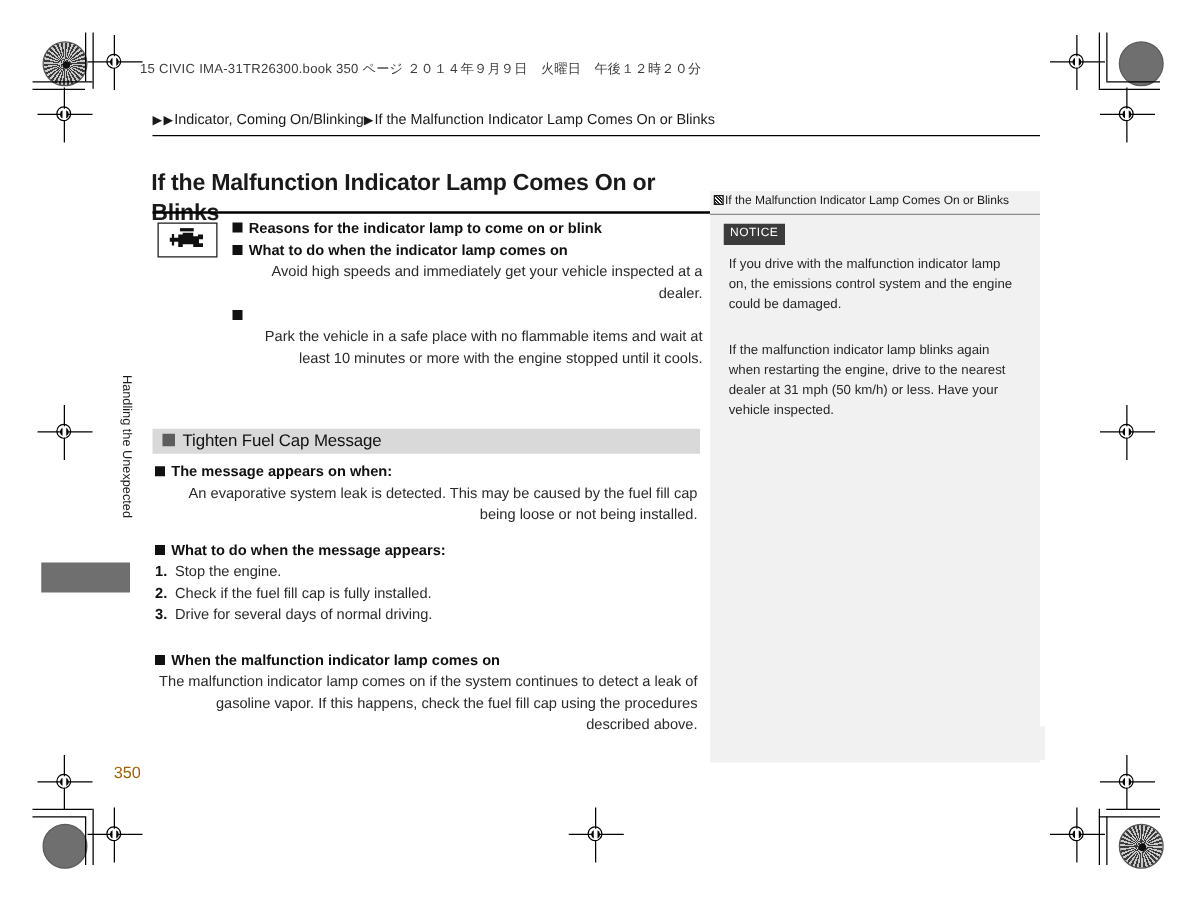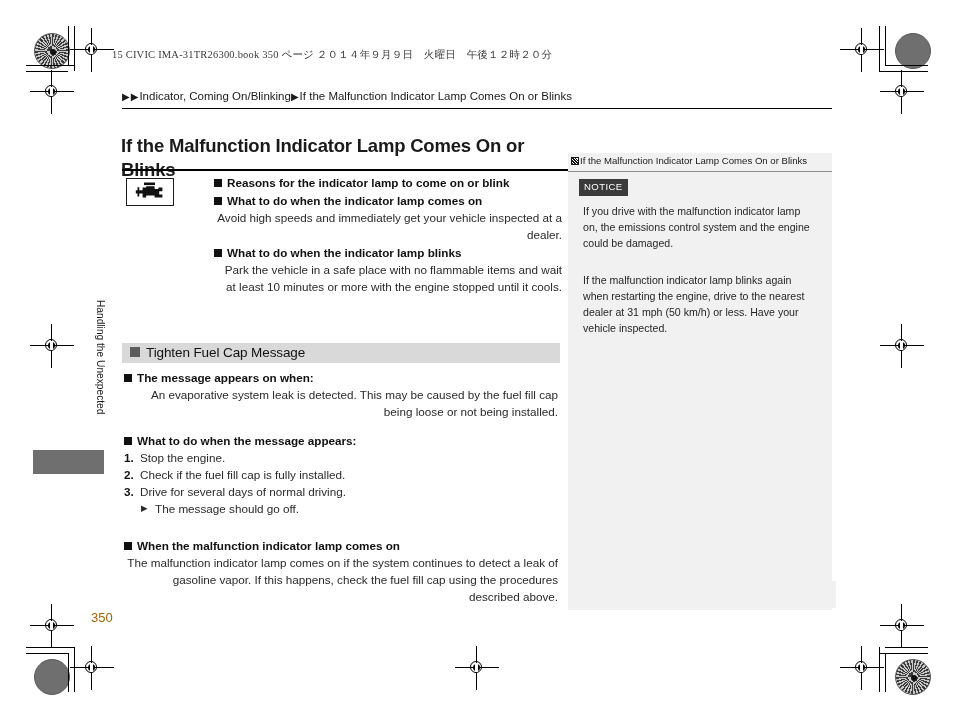--- a/index.html
+++ b/index.html
@@ -72,21 +72,21 @@
   
   .slug {
     position: absolute;
     left: 112px; top: 48px;
     font-family: "Liberation Mono", monospace;
     font-size: 10.5px;
     color: #3c3c3c;
     letter-spacing: 0.2px;
     white-space: nowrap;
   }
-  .slug .jp { font-family: Liberation Serif, serif; text-align: center; }
+  .slug .jp { font-family: Liberation Sans, sans-serif; text-align: center; }
 
   
   .breadcrumb {
     position: absolute;
     left: 122px; top: 90px;
     width: 710px;
     font-size: 11.5px;
     color: #1a1a1a;
     white-space: nowrap;
   }
@@ -126,21 +126,21 @@
     position: absolute;
     left: 4px; top: 5px;
     width: 48px; height: 28px;
     border: 1.5px solid #1a1a1a;
     box-sizing: border-box;
     background: #fff;
   }
   .icon-box svg { display: block; margin: 3px auto 0; }
 
   .body-block {
-    margin-left: 92px;
+    margin-left: 64px;
     font-size: 11.7px;
     line-height: 1.46;
     color: #2a2a2a;
   }
   .sq-head {
     font-weight: bold;
     color: #111;
     margin-top: 1px;
     font-size: 11.7px;
   }
@@ -421,21 +421,21 @@
 
   <div class="body-block">
     <div class="sq-head">
       <span class="sq"></span><span>Reasons for the indicator lamp to come on or blink</span>
     </div>
     <div class="sq-head">
       <span class="sq"></span><span>What to do when the indicator lamp comes on</span>
     </div>
     <p class="para">Avoid high speeds and immediately get your vehicle inspected at a dealer.</p>
     <div class="sq-head">
-      <span class="sq"></span><span>What to do when the indicator lamp blinks</span>
+      <span class="sq"></span>
     </div>
     <p class="para">Park the vehicle in a safe place with no flammable items and wait at least 10 minutes or more with the engine stopped until it cools.</p>
   </div>
 </div>
 
 <div class="section-bar">
   <div class="label">
     <span class="sqg"></span><span>Tighten Fuel Cap Message</span>
   </div>
 </div>
@@ -454,21 +454,20 @@
   <ol class="steps">
     <li>
       <span class="num">1.</span><span>Stop the engine.</span>
     </li>
     <li>
       <span class="num">2.</span><span>Check if the fuel fill cap is fully installed.</span>
     </li>
     <li>
       <span class="num">3.</span><span>Drive for several days of normal driving.</span>
     </li>
-    <div class="subarrow">The message should go off.</div>
   </ol>
 
   <div class="gap" style="height:19px;"></div>
 
   <div class="sq-head">
     <span class="sq"></span><span>When the malfunction indicator lamp comes on</span>
   </div>
   <p class="para">The malfunction indicator lamp comes on if the system continues to detect a leak of gasoline vapor. If this happens, check the fuel fill cap using the procedures described above.</p>
 </div>
 

